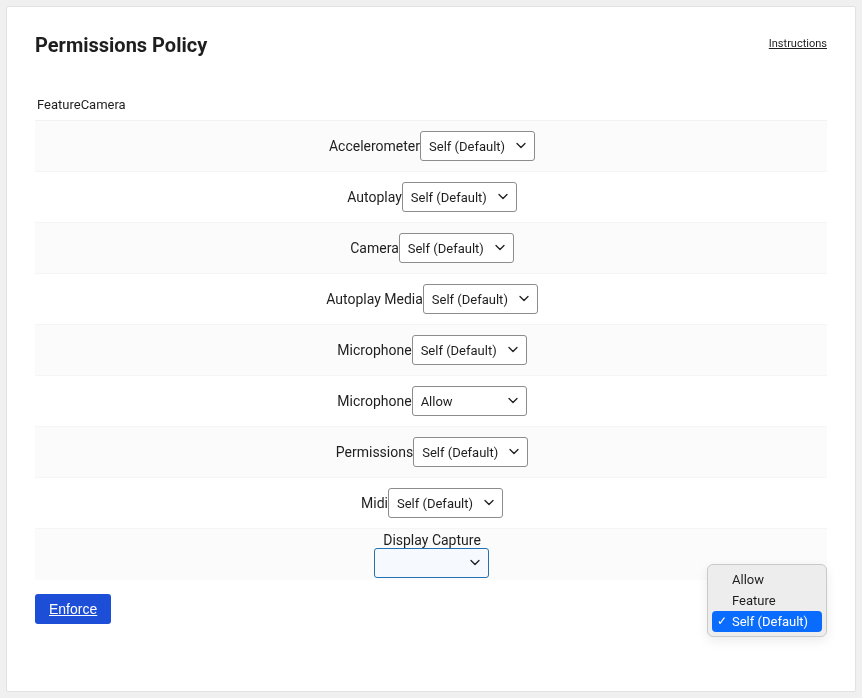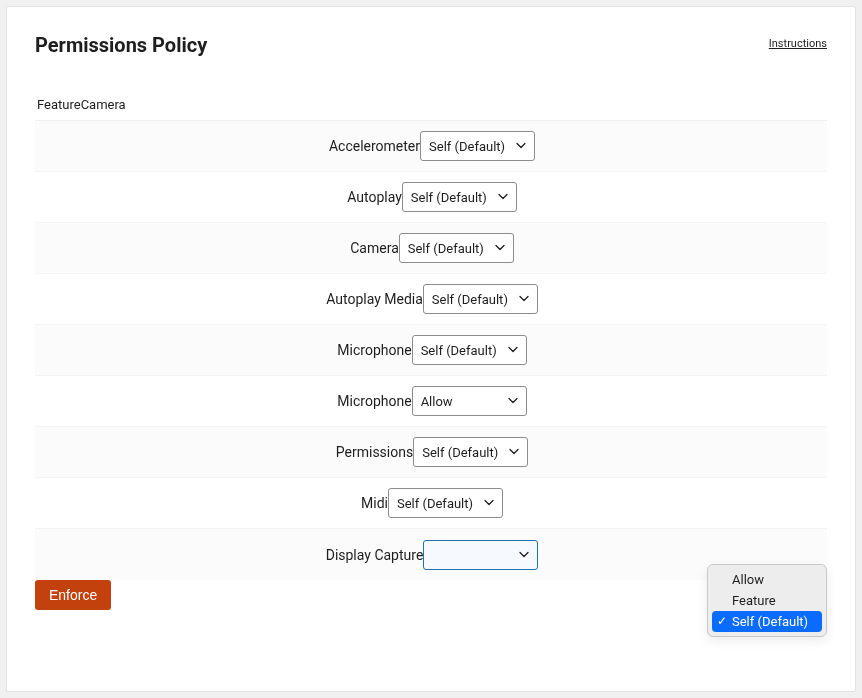--- a/index.html
+++ b/index.html
@@ -80,28 +80,30 @@
       cursor: pointer;
     }
     .select .chevron {
       position: absolute;
       right: 8px;
       top: 50%;
       transform: translateY(-50%);
     }
     .enforce-btn {
       display: inline-block;
-      background: #c2410c;
+      background: #1d4ed8;
       color: #fff;
       font-size: 14px;
       font-weight: 500;
       padding: 7px 14px;
       border: none;
       border-radius: 3px;
       cursor: pointer;
+      margin-top: 14px;
+      text-decoration: underline;
     }
     .dropdown-menu {
       position: absolute;
       width: 120px;
       background: #ededed;
       border: 1px solid #c9c9c9;
       border-radius: 6px;
       padding: 4px;
       right: 28px;
       top: 557px;
@@ -121,20 +123,21 @@
       padding-left: 20px;
     }
     .dropdown-item.selected::before {
       content: "✓";
       position: absolute;
       left: 5px;
       font-size: 12px;
     }
     .row-last {
       border-bottom: none;
+      flex-direction: column;
     }
     .row-last .select {
       border: 1px solid #2271b1;
       background: #f6faff;
       height: 30px;
     }
     .rows-container {
       
     }
   </style>

